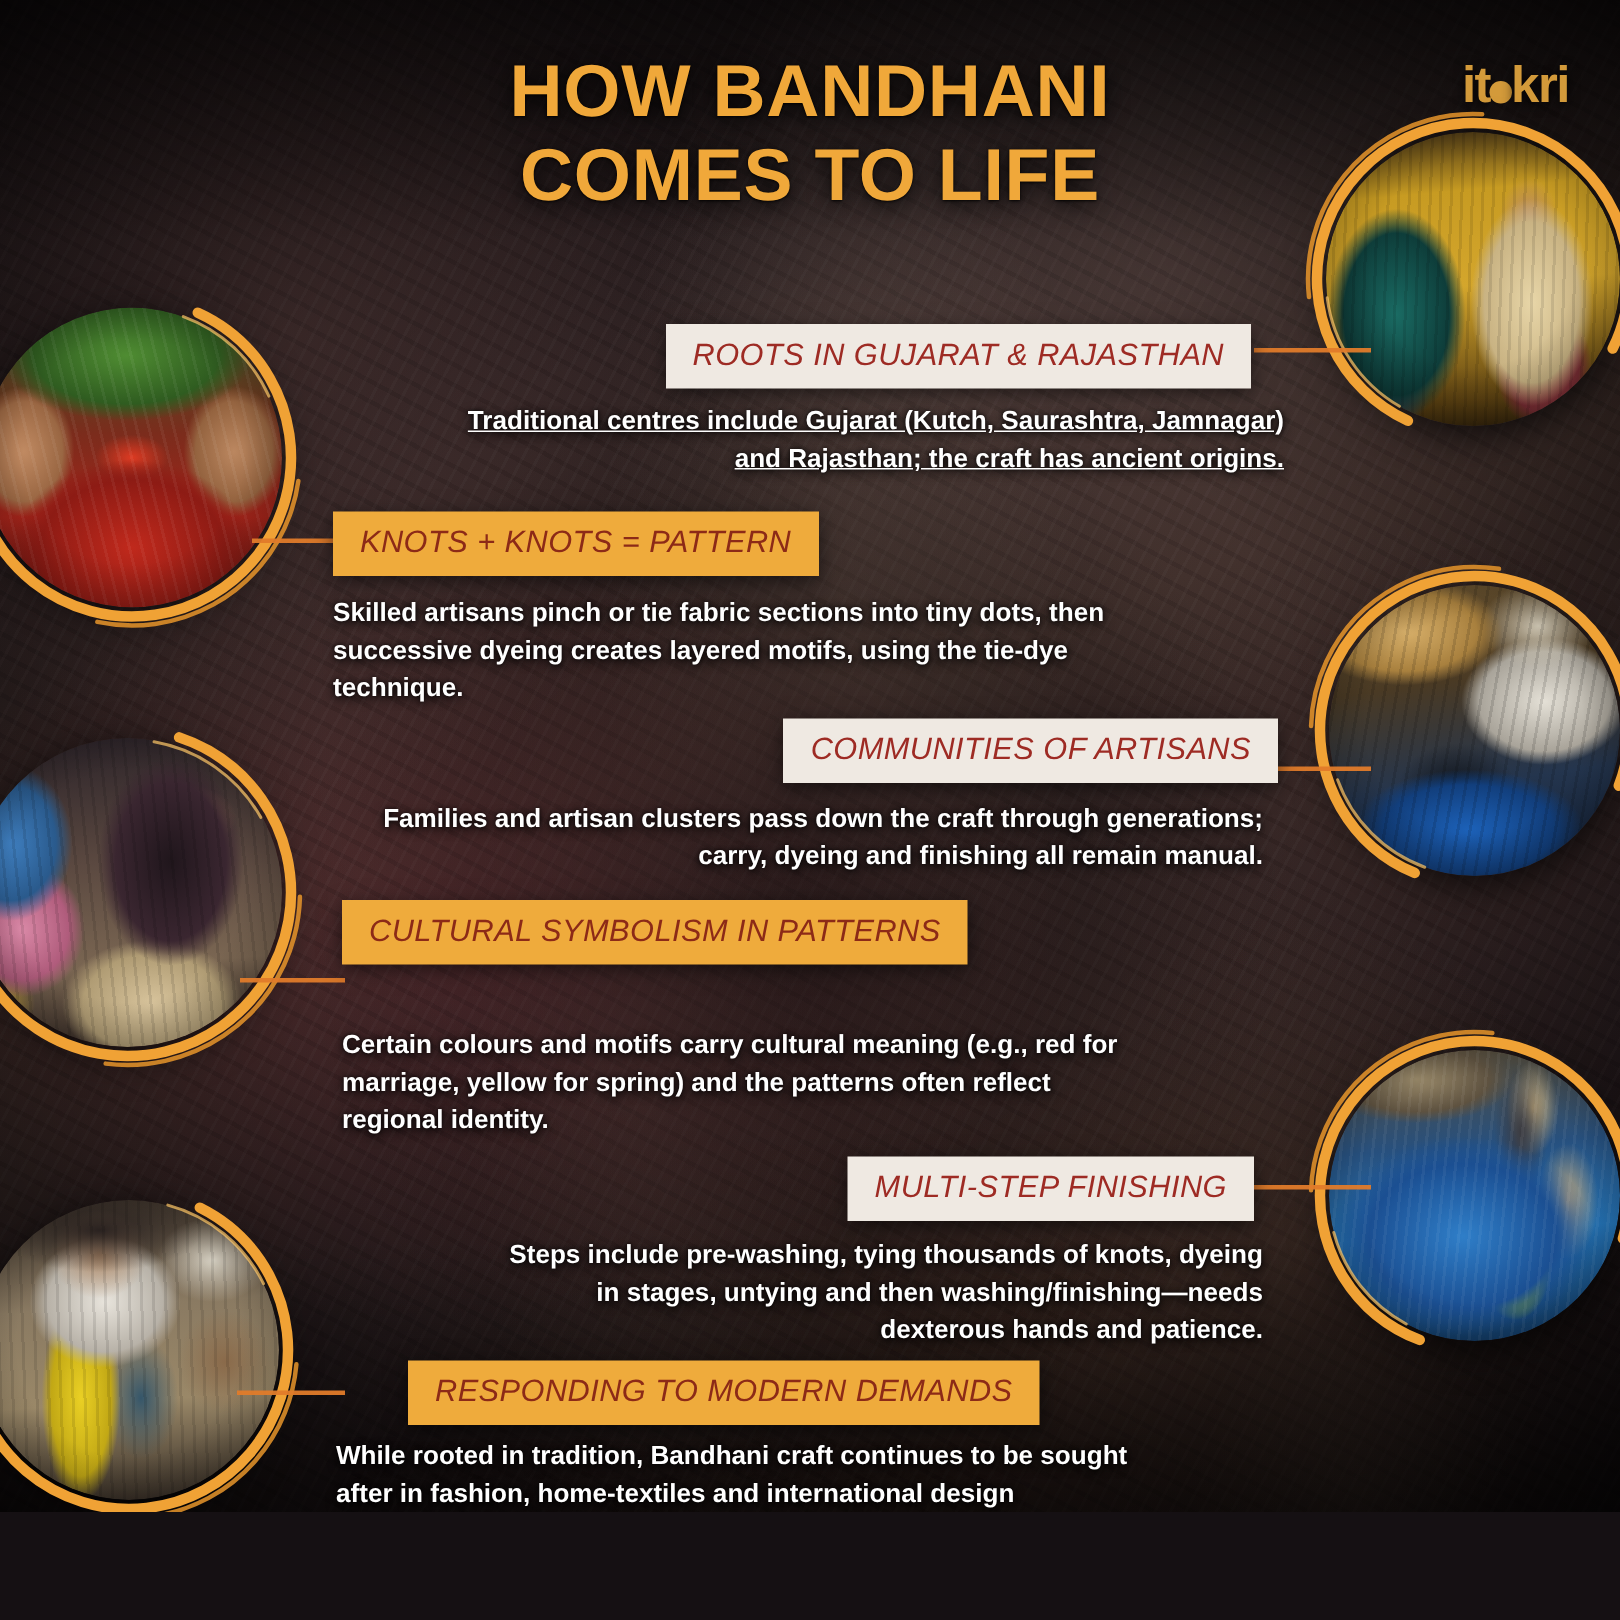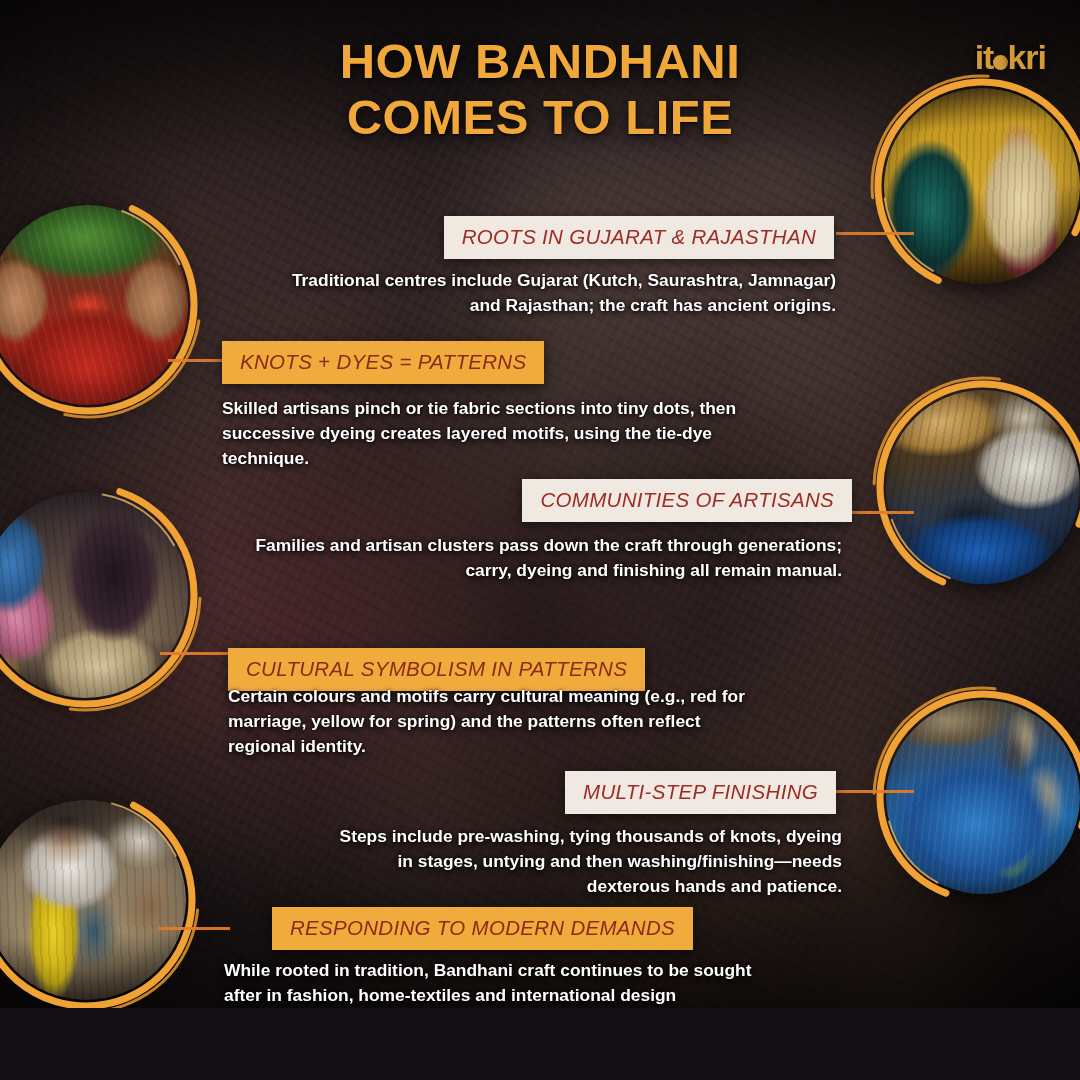--- a/index.html
+++ b/index.html
@@ -262,33 +262,33 @@
   <div class="conn" style="left:836px;  top:232px; width:78px;"></div>
   <div class="conn" style="left:168px;  top:359px; width:62px;"></div>
   <div class="conn" style="left:836px;  top:511px; width:78px;"></div>
   <div class="conn" style="left:160px;  top:652px; width:70px;"></div>
   <div class="conn" style="left:836px;  top:790px; width:78px;"></div>
   <div class="conn" style="left:158px;  top:927px; width:72px;"></div>
 
   <div class="banner cream" style="right:246px; top:216px;">
     <span>ROOTS IN GUJARAT &amp; RAJASTHAN</span>
   </div>
-  <div class="para r" style="right:244px; top:268px; width:572px;">Traditional centres include Gujarat (Kutch, Saurashtra, Jamnagar) and Rajasthan; the craft has ancient origins.</div>
+  <div class="para r" style="right:224px; top:268px; width:572px;text-decoration:underline;">Traditional centres include Gujarat (Kutch, Saurashtra, Jamnagar) and Rajasthan; the craft has ancient origins.</div>
 
   <div class="banner gold" style="left:222px; top:341px;">
-    <span>KNOTS + DYES = PATTERNS</span>
+    <span>KNOTS + KNOTS = PATTERN</span>
   </div>
   <div class="para" style="left:222px; top:396px; width:528px;">Skilled artisans pinch or tie fabric sections into tiny dots, then successive dyeing creates layered motifs, using the tie-dye technique.</div>
 
   <div class="banner cream" style="right:228px; top:479px;">
     <span>COMMUNITIES OF ARTISANS</span>
   </div>
   <div class="para r" style="right:238px; top:533px; width:606px;">Families and artisan clusters pass down the craft through generations; carry, dyeing and finishing all remain manual.</div>
 
-  <div class="banner gold" style="left:228px; top:648px;text-align:right;">
+  <div class="banner gold" style="left:228px; top:600px;text-align:right;">
     <span>CULTURAL SYMBOLISM IN PATTERNS</span>
   </div>
   <div class="para" style="left:228px; top:684px; width:534px;">Certain colours and motifs carry cultural meaning (e.g., red for marriage, yellow for spring) and the patterns often reflect regional identity.</div>
 
   <div class="banner cream" style="right:244px; top:771px;">
     <span>MULTI-STEP FINISHING</span>
   </div>
   <div class="para r" style="right:238px; top:824px; width:522px;">Steps include pre-washing, tying thousands of knots, dyeing in stages, untying and then washing/finishing—needs dexterous hands and patience.</div>
 
   <div class="banner gold" style="left:228px; top:907px;margin-left:44px;">

